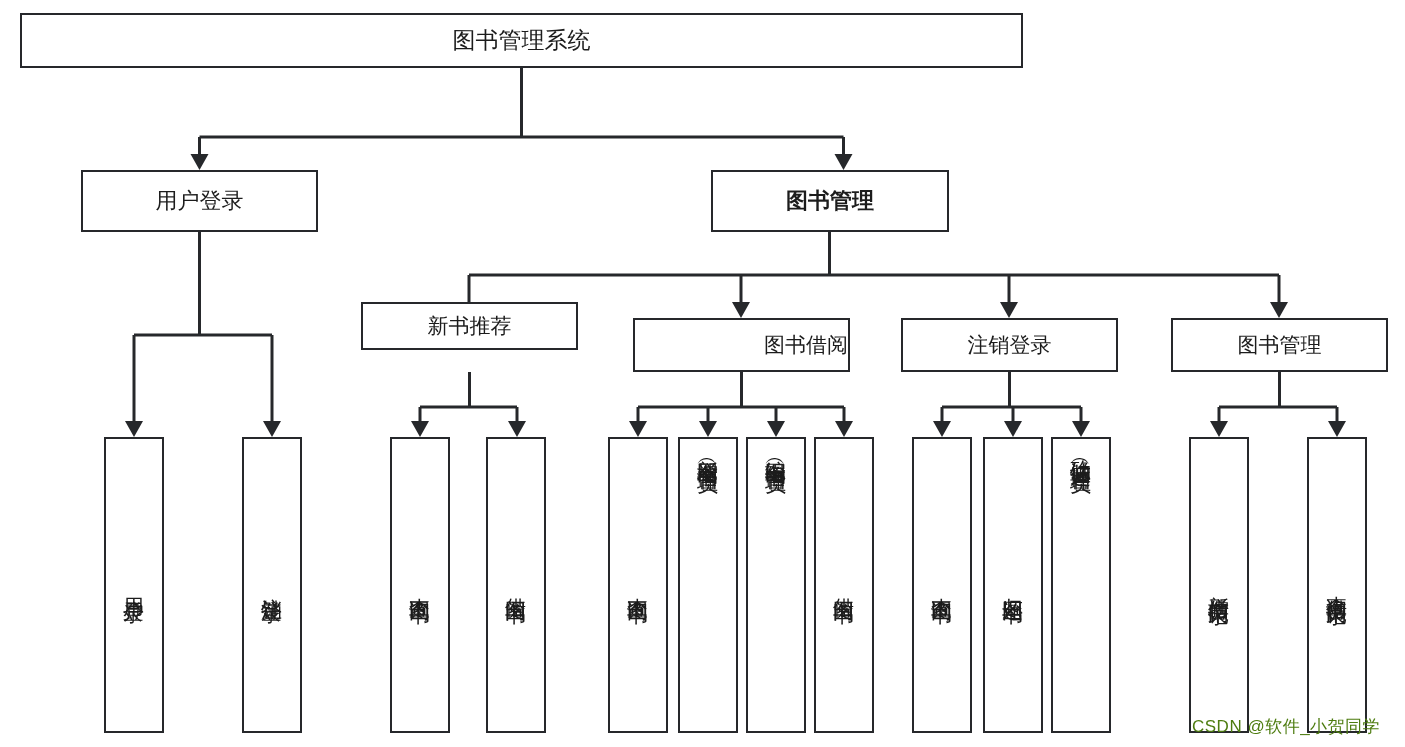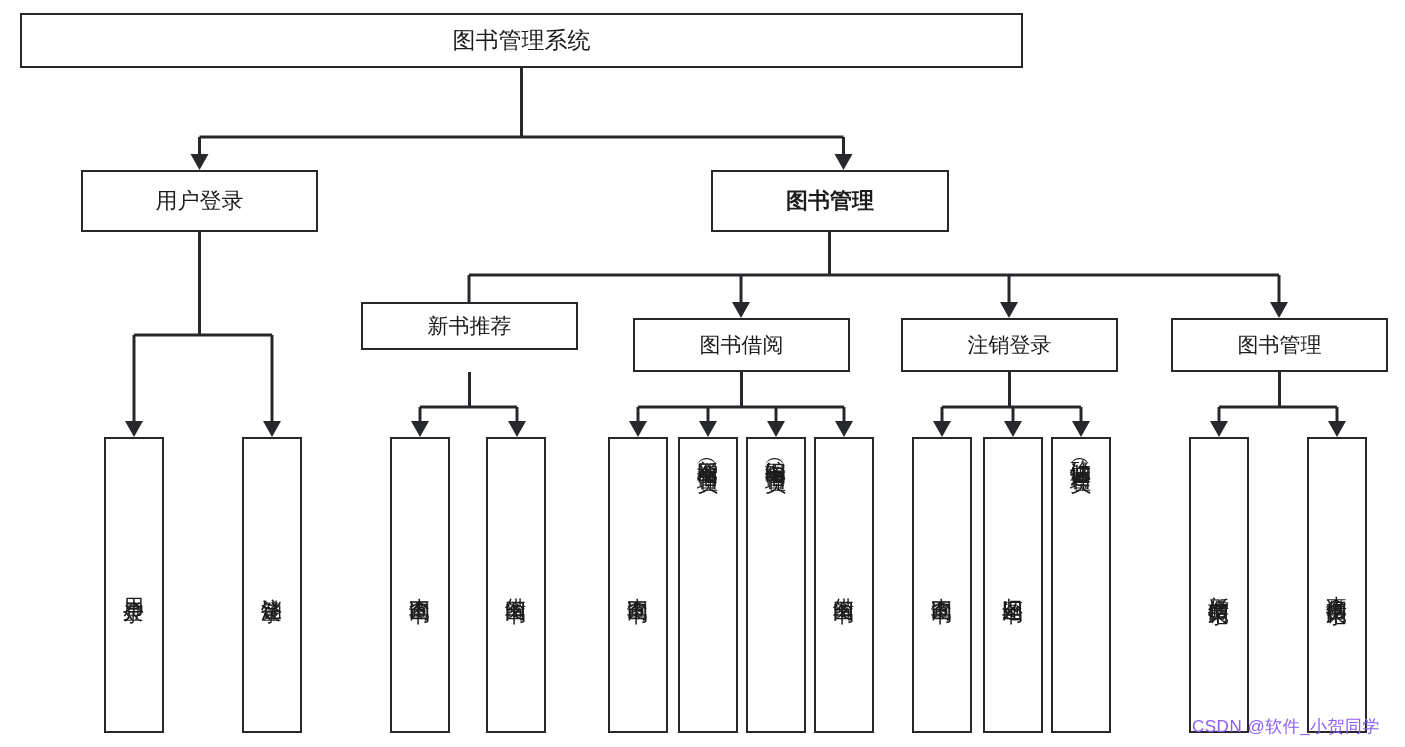--- a/index.html
+++ b/index.html
@@ -145,21 +145,21 @@
       </div>
       <div class="node-box node-l2" style="left: 81px; top: 170px; width: 237px; height: 62px;">
         <span class="node-label">用户登录</span>
       </div>
       <div class="node-box node-l2" style="left: 711px; top: 170px; width: 238px; height: 62px; font-weight: bold;">
         <span class="node-label">图书管理</span>
       </div>
       <div class="node-box node-l3" style="left: 361px; top: 302px; width: 217px; height: 48px;">
         <span class="node-label">新书推荐</span>
       </div>
-      <div class="node-box node-l3" style="left: 633px; top: 318px; width: 217px; height: 54px;">
+      <div class="node-box node-l3" style="left: 633px; top: 318px; width: 217px; height: 54px; justify-content: flex-end;">
         <span class="node-label">图书借阅</span>
       </div>
       <div class="node-box node-l3" style="left: 901px; top: 318px; width: 217px; height: 54px;">
         <span class="node-label">注销登录</span>
       </div>
       <div class="node-box node-l3" style="left: 1171px; top: 318px; width: 217px; height: 54px;">
         <span class="node-label">图书管理</span>
       </div>
       <div class="node-box node-l4 node-leaf" style="left: 104px; top: 437px; width: 60px; height: 296px;">
         <div class="leaf-inner">
@@ -221,15 +221,15 @@
           <span class="node-label">新增借阅记录</span>
         </div>
       </div>
       <div class="node-box node-l4 node-leaf" style="left: 1307px; top: 437px; width: 60px; height: 296px;">
         <div class="leaf-inner">
           <span class="node-label">查询借阅记录</span>
         </div>
       </div>
     </div>
 
-  <div class="watermark" style="left: 1192px; top: 715px; color: #8b5cf6;">CSDN @软件_小贺同学</div>
+  <div class="watermark" style="left: 1192px; top: 715px; color: #4d7c0f;">CSDN @软件_小贺同学</div>
 
 </div>
 
 </body></html>

